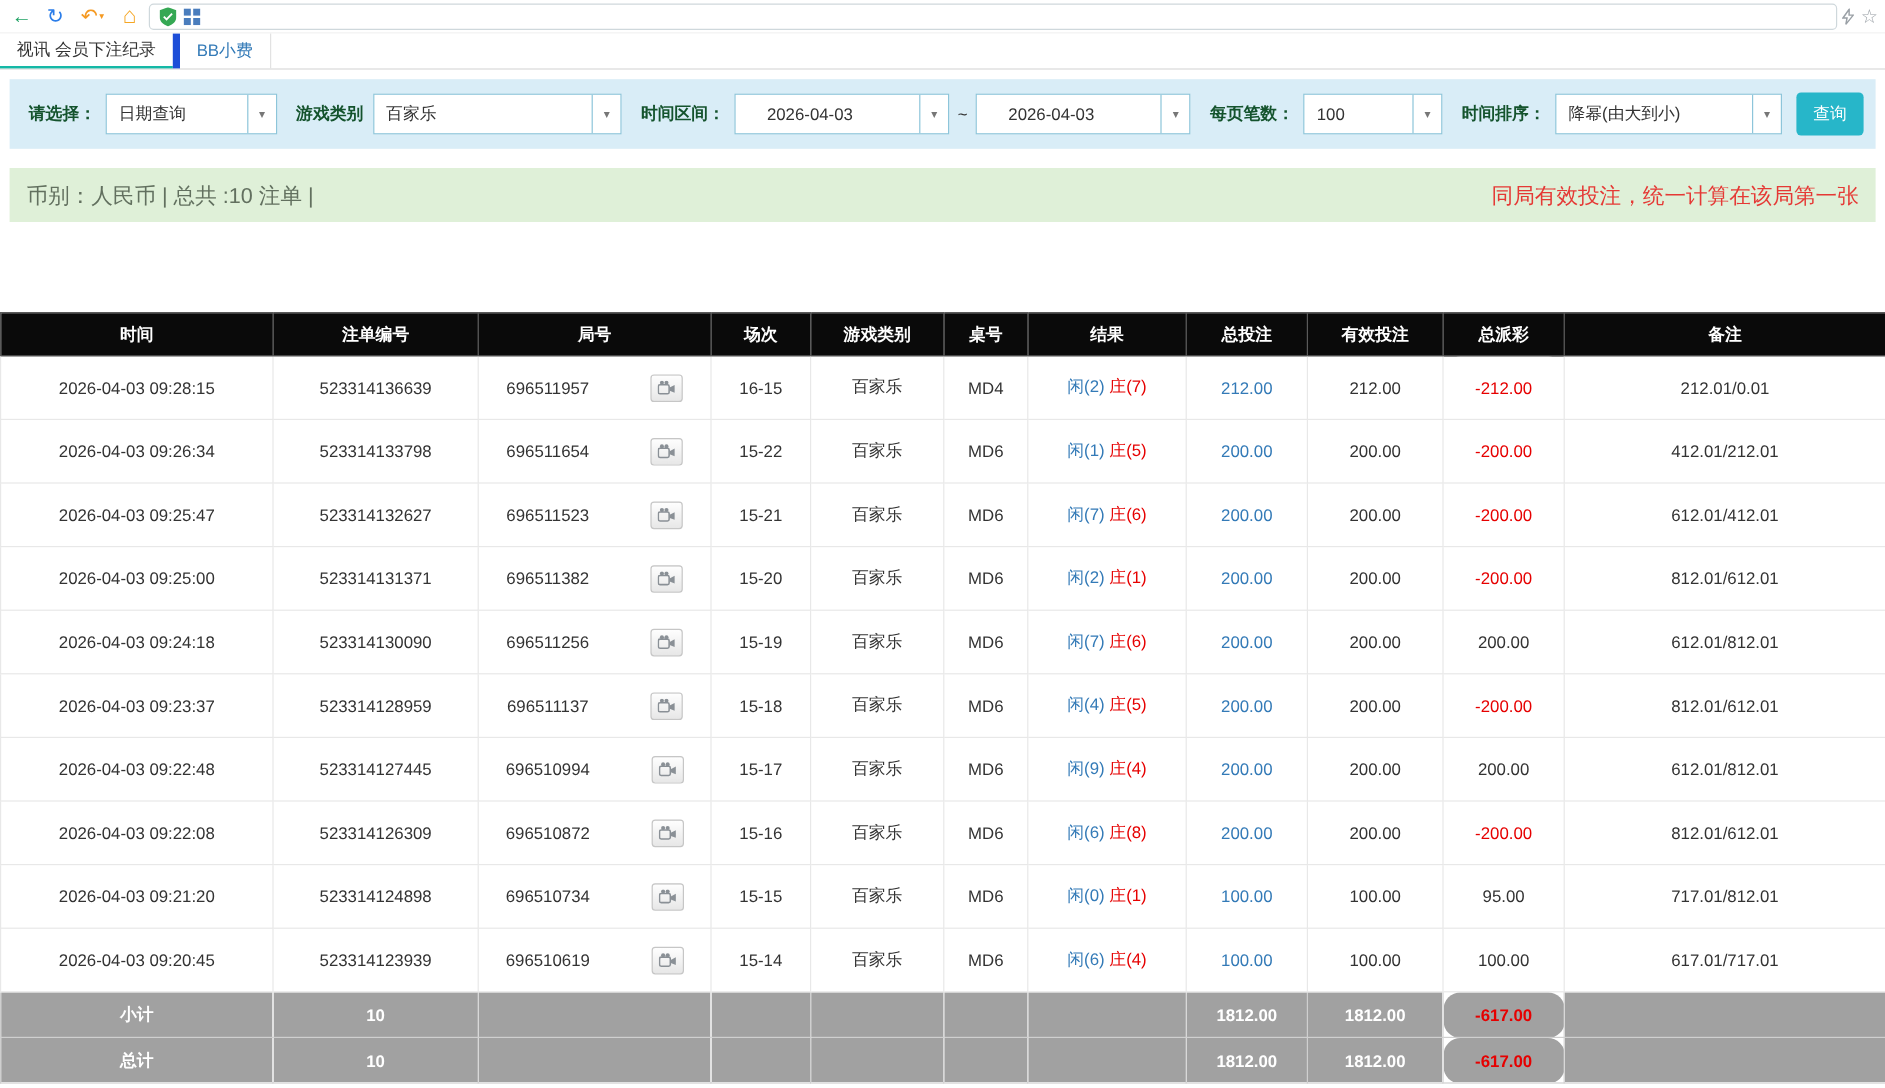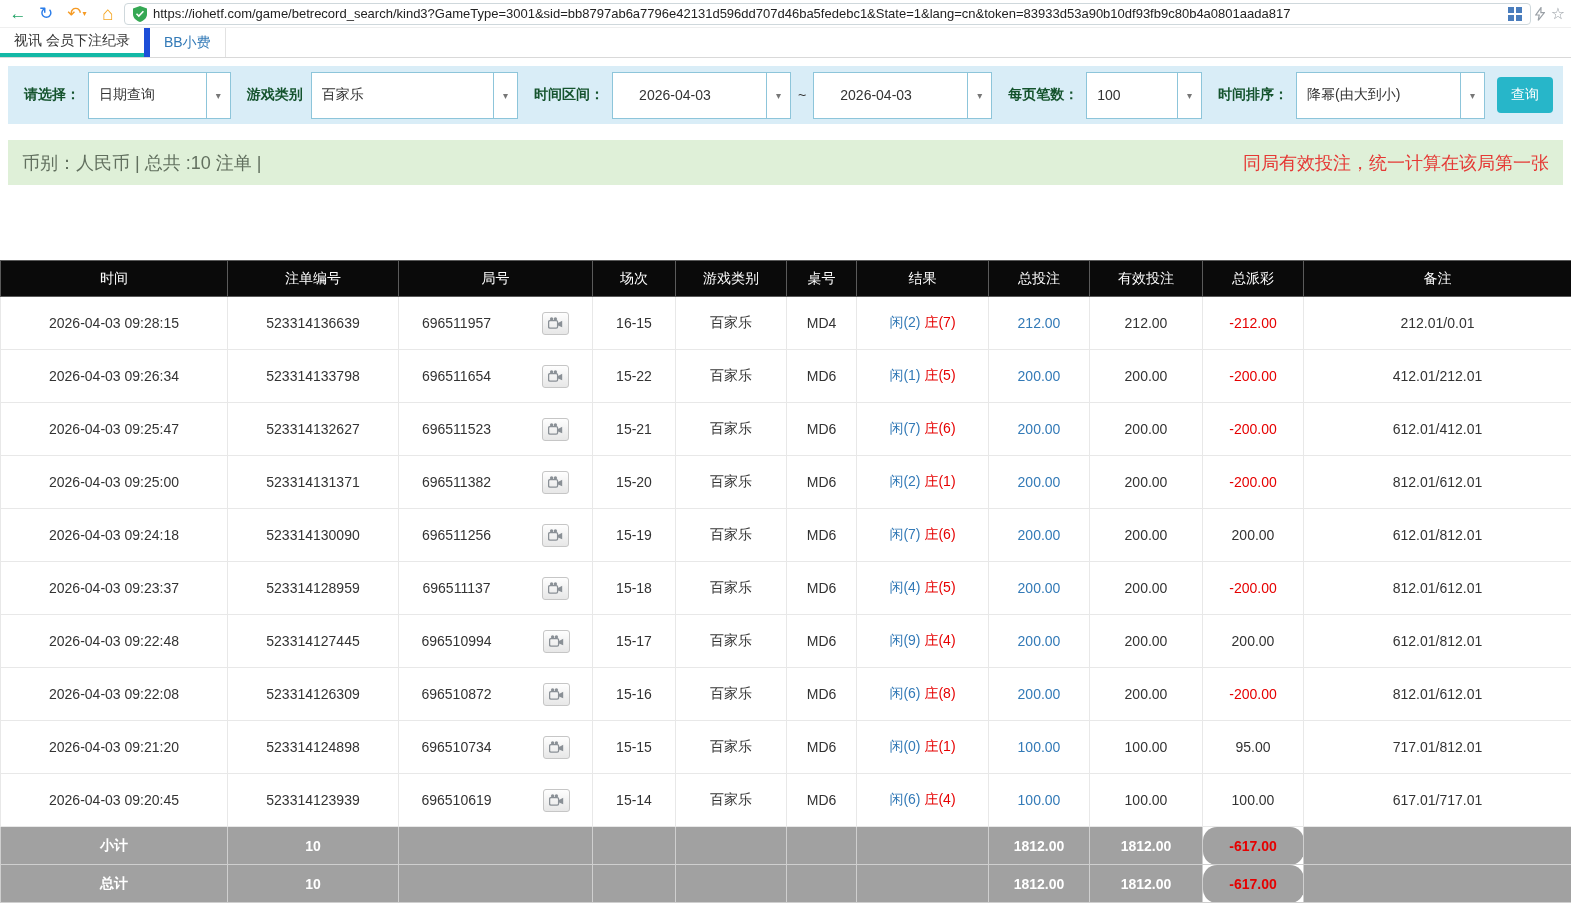--- a/index.html
+++ b/index.html
@@ -15,43 +15,43 @@
   .undo-caret { font-size:8px; margin-left:1px; }
   .nav-icon.home { color:#f5a623; font-size:19px; }
   .addr-bar { flex:1; height:22px; border:1px solid #cfd8dc; border-radius:4px; display:flex; align-items:center; gap:6px; padding:0 8px; background:#fff; min-width:0; }
   .url-text { font-size:13px; color:#222; white-space:nowrap; overflow:hidden; flex:1; }
   .addr-right, .after-bar { display:flex; align-items:center; gap:6px; }
   .star-glyph { color:#9aa0a6; font-size:16px; cursor:pointer; }
 
   
   .tab-row { height:30px; display:flex; align-items:stretch; border-bottom:1px solid #d9d9d9; background:#fff; }
   .tab { display:flex; align-items:center; padding:0 14px; font-size:14px; cursor:pointer; white-space:nowrap; }
-  .tab-active { color:#333; border-bottom:4px solid #14b8a6; }
+  .tab-active { color:#333; border-bottom:2px solid #14b8a6; }
   .tab-link { color:#337ab7; border-left:6px solid #1d4ed8; border-right:1px solid #e2e2e2; }
 
   
   .filter-bar { margin:8px 8px 0 8px; background:#d9edf7; height:58px; display:flex; align-items:center; padding:0 10px; white-space:nowrap; }
   .flabel { font-size:14px; font-weight:bold; color:#14532d; margin:0 8px 0 6px; }
   .flabel.gap { margin-left:16px; }
-  .select { display:inline-flex; align-items:stretch; background:#fff; border:1px solid #8dc5da; height:47px; cursor:pointer; }
+  .select { display:inline-flex; align-items:stretch; background:#fff; border:1px solid #8dc5da; height:34px; cursor:pointer; }
   .select .val { display:flex; align-items:center; padding:0 10px; font-size:14px; color:#333; flex:1; overflow:hidden; }
   .select .caret { width:24px; display:flex; align-items:center; justify-content:center; border-left:1px solid #8dc5da; color:#777; font-size:10px; }
   .w148 { width:148px; } .w215 { width:215px; } .w185 { width:185px;padding-left:16px; } .w120 { width:120px; } .w196 { width:196px; }
   .tilde { font-size:14px; color:#333; margin:0 7px; }
   .search-btn { width:58px; height:36px; margin-left:12px; background:#27b6c9; color:#fff; border:none; border-radius:4px; font-size:14px; cursor:pointer; font-family:inherit; }
 
   
   .info-bar { margin:16px 8px 0 8px; background:#dff0d8; height:45px; display:flex; align-items:center; justify-content:space-between; padding:0 14px; font-size:18px; }
   .info-left { color:#62705f; }
   .info-right { color:#e53935; white-space:nowrap; overflow:hidden; margin-left:20px; }
 
   
   .table-wrap { margin-top:75px; }
   table { width:1571px; border-collapse:collapse; table-layout:fixed; font-size:14px; }
-  thead th { background:#0a0a0a; color:#fff; height:36px; font-weight:normal; border:1px solid #5a5a5a; text-align:center; }
+  thead th { background:#0a0a0a; color:#fff; height:36px; font-weight:bold; border:1px solid #5a5a5a; text-align:center; }
   tbody td { height:53px; border:1px solid #e8e8e8; text-align:center; color:#333; background:#fff; overflow:hidden; }
   tr.footer-row td { height:38px; background:#a1a1a1; color:#fff; font-weight:bold; border:1px solid #cfcfcf; }
   td.link { color:#337ab7; cursor:pointer; }
   .neg { color:#e60000 !important;border-radius:14px; }
   .player { color:#337ab7; }
   .banker { color:#e60000; }
   .round-wrap { display:inline-flex; align-items:center; justify-content:center;gap:43px; }
   .video-btn { display:inline-flex; align-items:center; justify-content:center; width:27px; height:23px; border:1px solid #c6c6c6; border-radius:3px; background:linear-gradient(#fefefe,#e7e7e7); margin-left:8px; cursor:pointer; }
 </style>
 </head>
@@ -66,21 +66,20 @@
     </span>
   <span class="nav-icon home">⌂</span>
 
   <div class="addr-bar">
     <span style="display:flex;">
       <svg width="14" height="16" viewBox="0 0 14 16">
           <path d="M7 0 L14 2.5 V8 c0 4-3 6.5-7 8 C3 14.5 0 12 0 8 V2.5 Z" fill="#35a854"></path>
           <path d="M3.5 7.8 l2.3 2.3 4.6-4.8" stroke="#fff" stroke-width="1.6" fill="none"></path>
         </svg>
     </span>
-    <span class="url-text">https://iohetf.com/game/betrecord_search/kind3?GameType=3001&amp;sid=bb8797ab6a7796e42131d596dd707d46ba5fedebc1&amp;State=1&amp;lang=cn&amp;token=83933d53a90b10df93fb9c80b4a0801aada817</span>
     <span class="addr-right">
       <span style="display:flex;cursor:pointer;">
         <svg width="14" height="14" viewBox="0 0 14 14">
             <rect x="0" y="0" width="6" height="6" fill="#4a7dbd"></rect>
             <rect x="8" y="0" width="6" height="6" fill="#4a7dbd"></rect>
             <rect x="0" y="8" width="6" height="6" fill="#4a7dbd"></rect>
             <rect x="8" y="8" width="6" height="6" fill="#4a7dbd"></rect>
           </svg>
       </span>
     </span>

